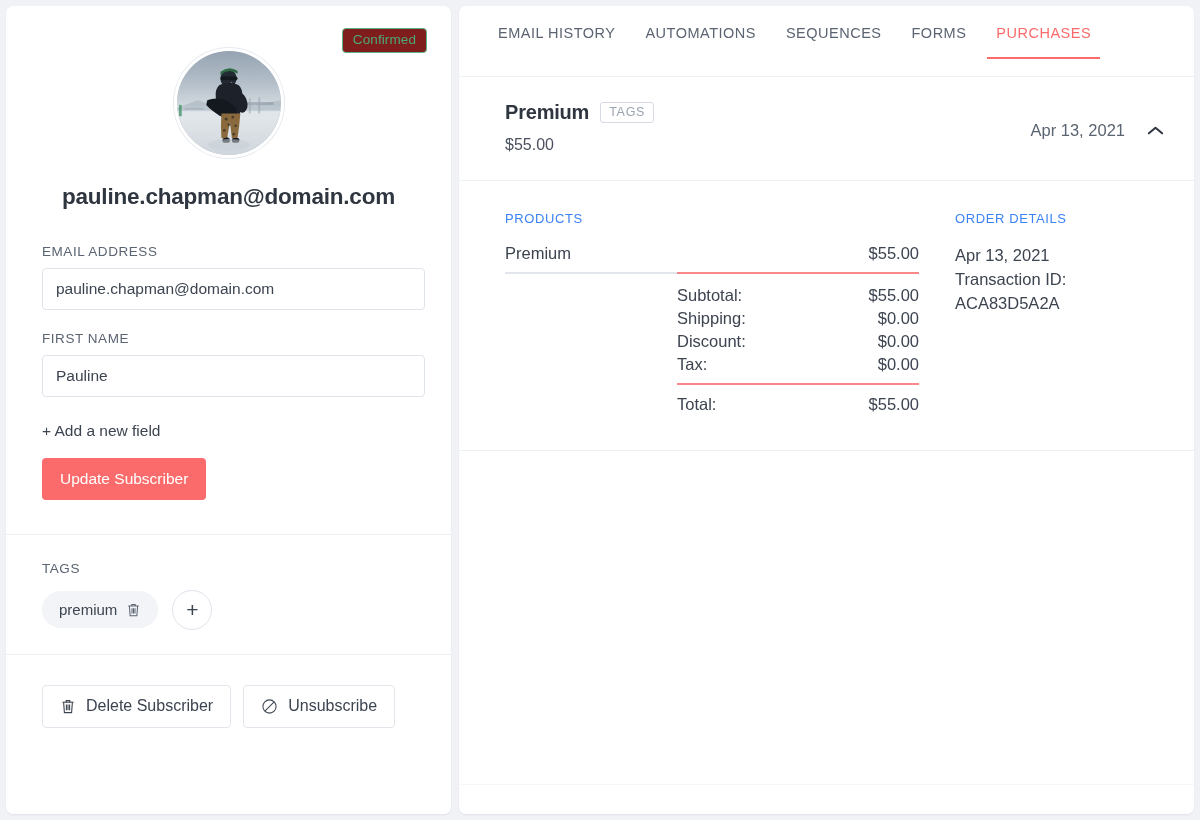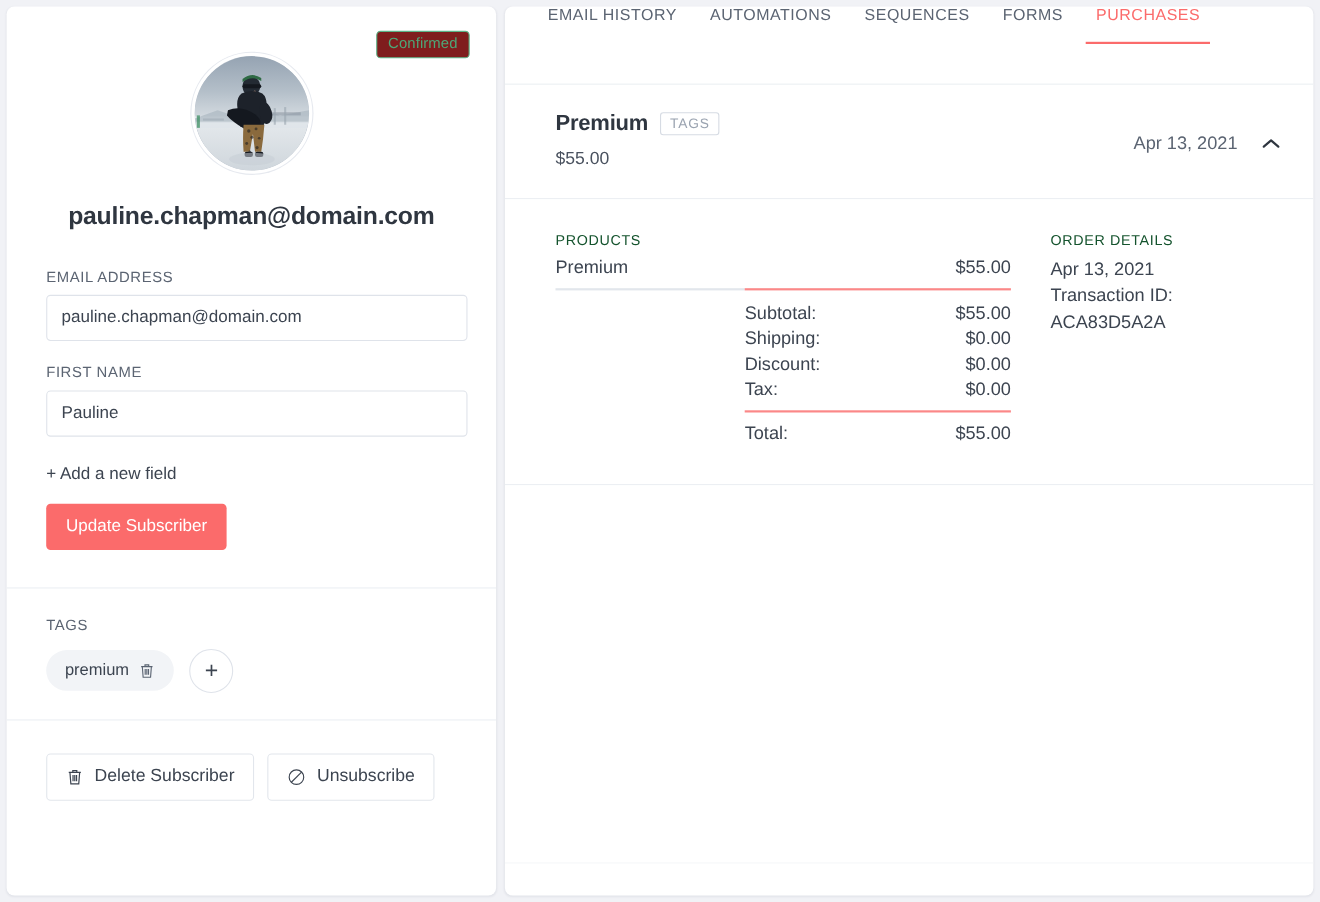--- a/index.html
+++ b/index.html
@@ -195,21 +195,21 @@
     left: 459px; top: 6px;
     width: 735px; height: 808px;
     background: #ffffff;
     border-radius: 7px;
     box-shadow: 0 1px 2px rgba(35,45,65,.07);
     overflow: hidden;
   }
 
   .tabs {
     display: flex;
-    align-items: flex-start;
+    align-items: center;
     gap: 0;
     padding: 0 24px;
     height: 71px;
     border-bottom: 1px solid #eceff3;
   }
   .tab {
     position: relative;
     font-size: 14.5px;
     letter-spacing: .5px;
     text-transform: uppercase;
@@ -278,22 +278,22 @@
     padding: 30px 46px 34px 46px;
     border-bottom: 1px solid #eceff3;
   }
   .col-products { width: 414px; flex: 0 0 auto; }
   .col-order { flex: 1 1 auto; padding-left: 36px; }
 
   .col-label {
     font-size: 13px;
     letter-spacing: .6px;
     text-transform: uppercase;
-    color: #14532d;
-    margin-bottom: 8px;
+    color: #3b82f6;
+    margin-bottom: 18px;
   }
   .product-line {
     display: flex;
     justify-content: space-between;
     font-size: 16.5px;
     color: #3c4450;
     padding-bottom: 9px;
   }
   .rule-split {
     display: flex;

